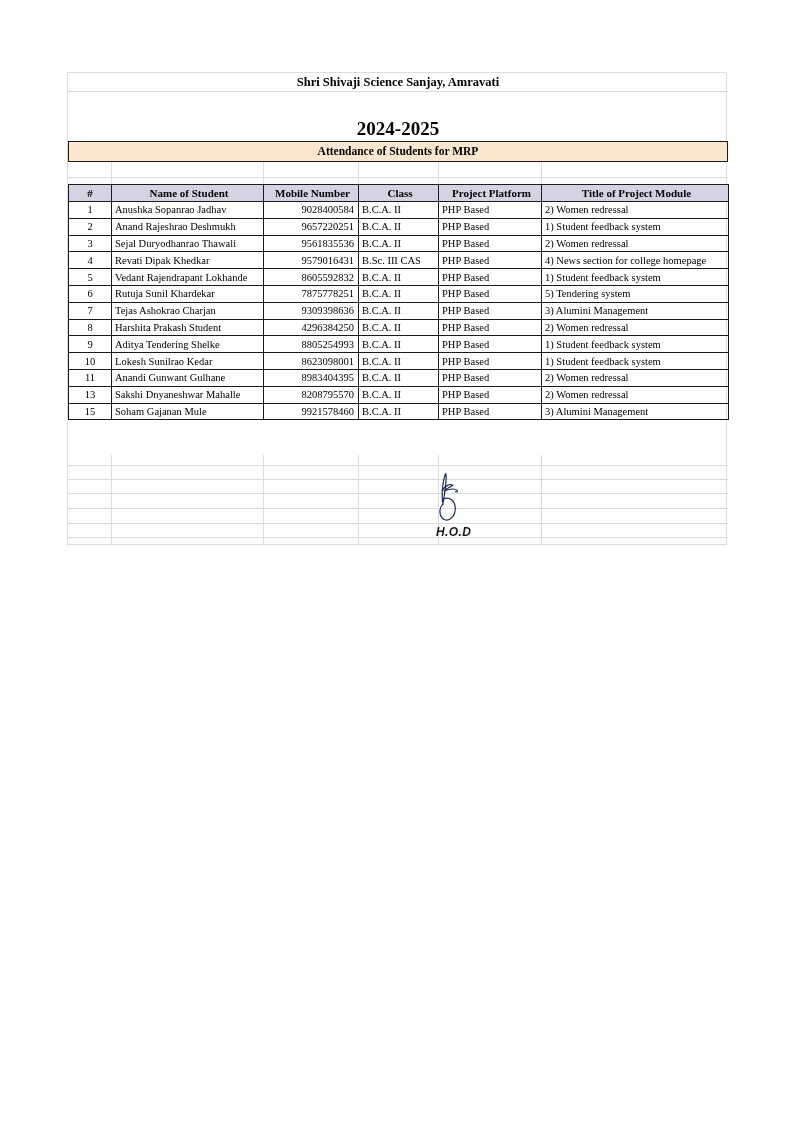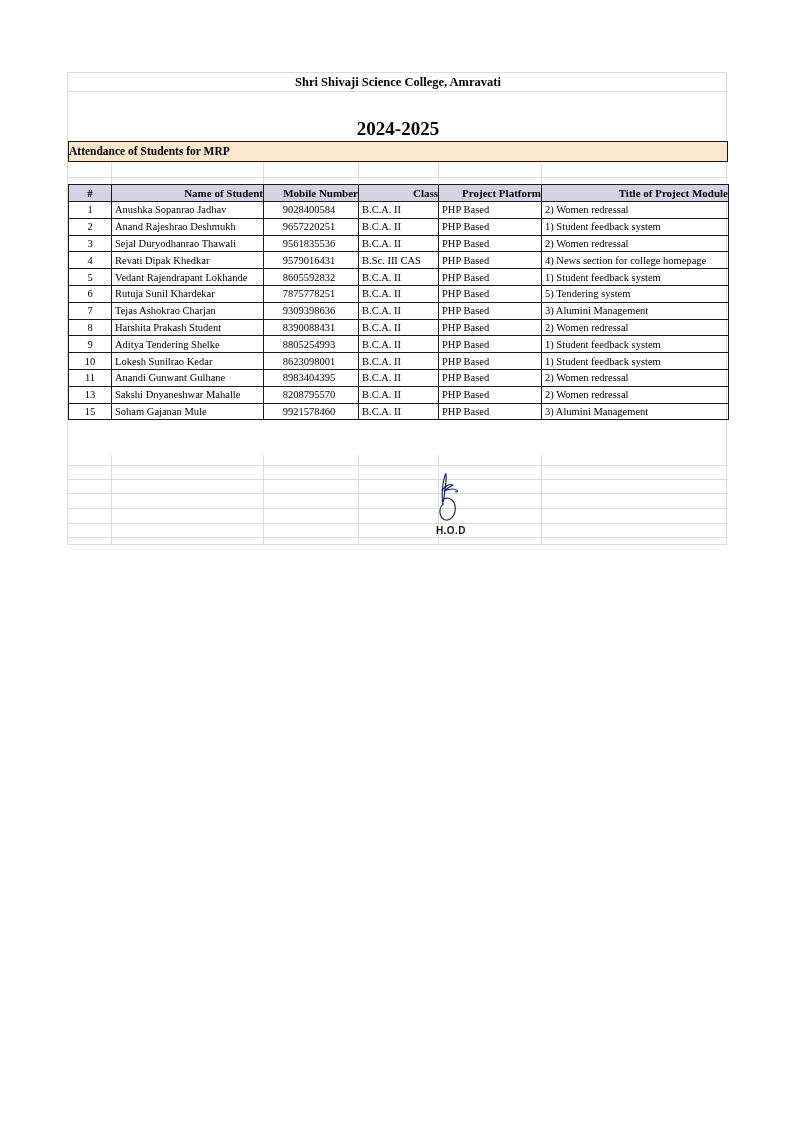--- a/index.html
+++ b/index.html
@@ -13,53 +13,53 @@
     border:1px solid var(--grid-line,#dcdcdc);box-sizing:border-box;
   }
   
   .trow{position:absolute;left:0;width:660px;text-align:center;box-sizing:border-box;}
   .trow1{top:0;height:19px;line-height:19px;font-size:12.5px;font-weight:bold;border-bottom:1px solid var(--grid-line,#dcdcdc);}
   .trow2{top:19px;height:25px;line-height:25px;font-size:17px;font-weight:bold;border-bottom:1px solid var(--grid-line,#dcdcdc);}
   .trow3{top:44px;height:24px;line-height:24px;font-size:19px;font-weight:bold;}
   .banner{
     position:absolute;left:0;top:68px;width:660px;height:21px;box-sizing:border-box;
     background:var(--banner-bg,#fbe7d0);border:1px solid #1a1a1a;
-    text-align:left;line-height:19px;font-size:11.5px;font-weight:bold;
+    text-align:center;line-height:19px;font-size:11.5px;font-weight:bold;
   }
   
   .hline{position:absolute;left:0;width:660px;height:0;border-top:1px solid var(--grid-line,#dcdcdc);}
   .vline{position:absolute;width:0;border-left:1px solid var(--grid-line,#dcdcdc);}
   
   table.mrp{
     position:absolute;left:0;top:111px;width:660px;
     border-collapse:collapse;table-layout:fixed;
   }
   table.mrp th,table.mrp td{
     border:1px solid #1a1a1a;box-sizing:border-box;overflow:hidden;white-space:nowrap;
     font-size:10.5px;padding:0 0 0 3px;height:16.8px;vertical-align:middle;
   }
   table.mrp th{
-    background:var(--header-bg,#d7d1e4);font-weight:bold;font-size:11px;height:17px;text-align:right;
+    background:var(--header-bg,#d7d1e4);font-weight:bold;font-size:11px;height:17px;text-align:center;
   }
   table.mrp th.c-num,table.mrp td.c-num{text-align:center;padding:0;}
-  table.mrp td.c-mobile{text-align:center;padding:0 4px 0 0;}
+  table.mrp td.c-mobile{text-align:right;padding:0 4px 0 0;}
   
   .signature{position:absolute;left:363px;top:399px;width:36px;height:54px;}
   .hod{
     position:absolute;left:368px;top:452px;width:70px;
     font-family:"Liberation Sans","DejaVu Sans",sans-serif;
-    font-size:10px;font-weight:600;letter-spacing:.4px;color:#1c1c1c;
+    font-size:12px;font-weight:600;letter-spacing:.4px;color:#1c1c1c;font-style:italic;
   }
 </style>
 </head>
 <body>
 
 <div class="sheet">
 
-  <div class="trow trow1">Shri Shivaji Science College, Amravati</div>
+  <div class="trow trow1">Shri Shivaji Science Sanjay, Amravati</div>
   <div class="trow trow3">2024-2025</div>
   <div class="banner">Attendance of Students for MRP</div>
 
   <div class="hline" style="top:104px"></div>
   <div class="vline" style="left:43px;top:89px;height:22px"></div>
   <div class="vline" style="left:195px;top:89px;height:22px"></div>
   <div class="vline" style="left:290px;top:89px;height:22px"></div>
   <div class="vline" style="left:370px;top:89px;height:22px"></div>
   <div class="vline" style="left:473px;top:89px;height:22px"></div>
 
@@ -135,21 +135,21 @@
           <td class="c-num">7</td>
           <td class="c-name">Tejas Ashokrao Charjan</td>
           <td class="c-mobile">9309398636</td>
           <td class="c-class">B.C.A. II</td>
           <td class="c-platform">PHP Based</td>
           <td class="c-project">3) Alumini Management</td>
         </tr>
         <tr>
           <td class="c-num">8</td>
           <td class="c-name">Harshita Prakash Student</td>
-          <td class="c-mobile">8390088431</td>
+          <td class="c-mobile">4296384250</td>
           <td class="c-class">B.C.A. II</td>
           <td class="c-platform">PHP Based</td>
           <td class="c-project">2) Women redressal</td>
         </tr>
         <tr>
           <td class="c-num">9</td>
           <td class="c-name">Aditya Tendering Shelke</td>
           <td class="c-mobile">8805254993</td>
           <td class="c-class">B.C.A. II</td>
           <td class="c-platform">PHP Based</td>

